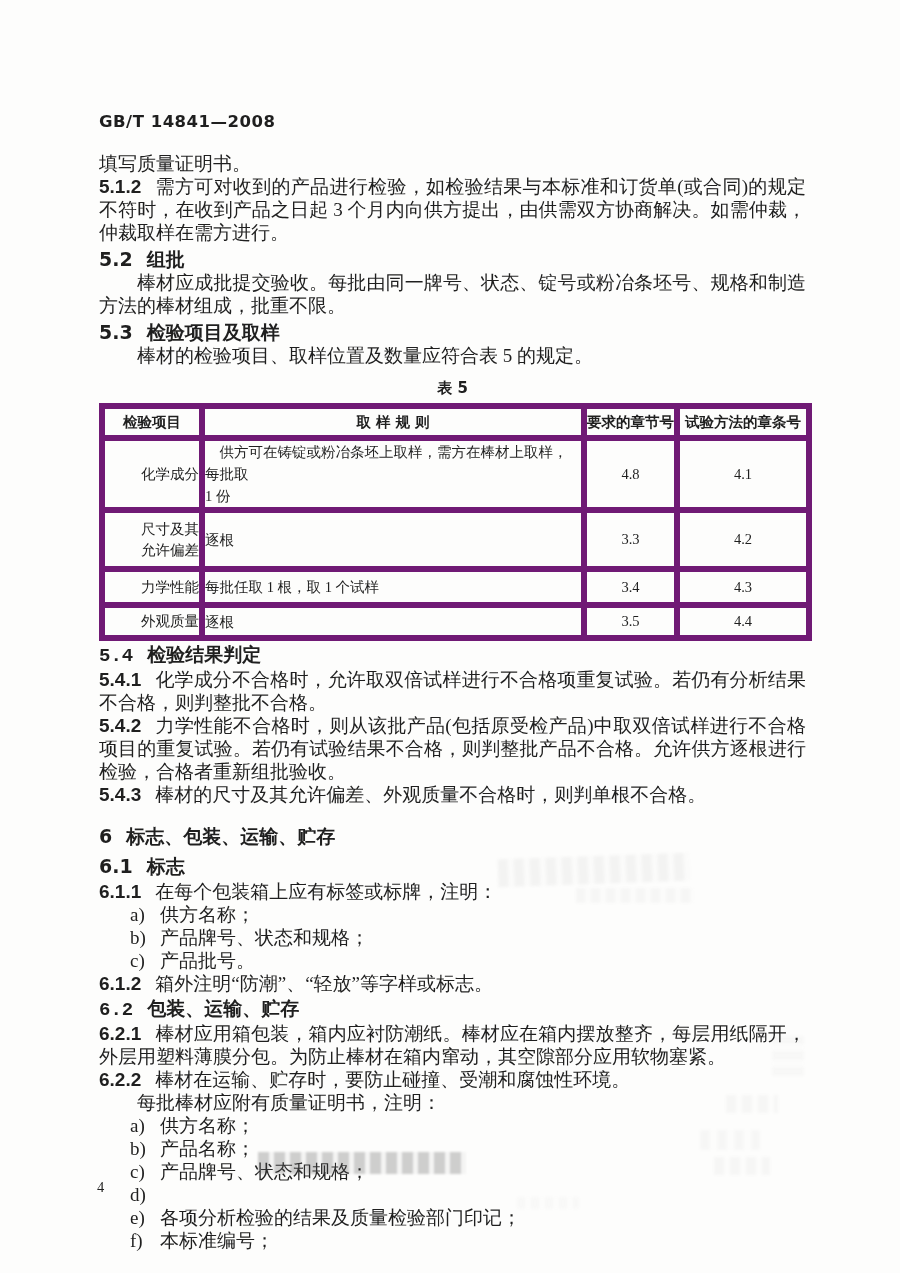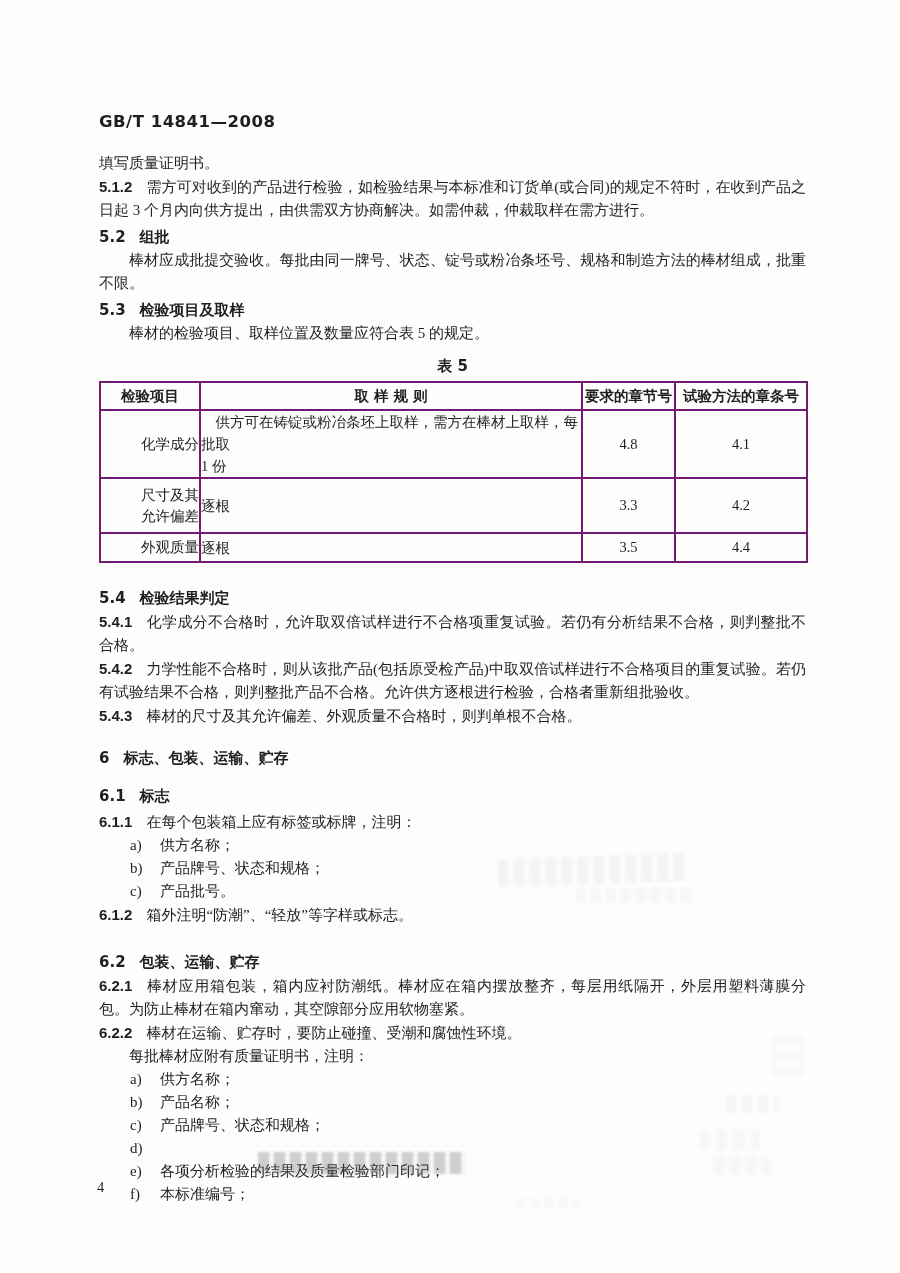--- a/index.html
+++ b/index.html
@@ -24,42 +24,42 @@
   }
   .std-code {
     font-family: "DejaVu Sans", "Liberation Sans", sans-serif;
     font-weight: bold;
     font-size: 16.5px;
     line-height: 23px;
     letter-spacing: 0.5px;
   }
   p, .heading, .list-item {
     margin: 0;
-    font-size: 15px;
+    font-size: 19px;
     line-height: 23px;
     text-align: justify;
     text-justify: inter-ideograph;
   }
   .carryover { margin-top: 19px; }
   .clause .num {
     font-family: Liberation Sans, sans-serif;
     font-weight: bold;
     margin-right: 14px;
     white-space: nowrap;
   }
   .heading {
     font-family: "DejaVu Sans", "Liberation Sans", sans-serif;
     font-weight: bold;
   }
   .heading .num { margin-right: 14px; white-space: nowrap; }
   .indent { text-indent: 2em; }
   .mt4  { margin-top: 4px; }
-  .mt6  { margin-top: 24px; }
+  .mt6  { margin-top: 4px; font-family: Liberation Mono, monospace; }
   .mt2  { margin-top: 2px; }
-  .mt9  { margin-top: 15px; }
+  .mt9  { margin-top: 7px; }
   .mt19 { margin-top: 19px; }
   .list-item {
     display: flex;
     margin-left: 31px;
     text-align: left;
   }
   .list-item .letter {
     width: 30px;
     flex: 0 0 30px;
   }
@@ -73,21 +73,21 @@
     line-height: 23px;
   }
   table.t5 {
     margin-top: 3px;
     border-collapse: collapse;
     width: 707px;
     table-layout: fixed;
     font-size: 14.5px;
   }
   table.t5 th, table.t5 td {
-    border: 2px solid #701a75;
+    border: 6px solid #701a75;
     padding: 0;
     vertical-align: middle;
   }
   table.t5 { border: 2px solid #222222; }
   table.t5 thead th {
     font-family: "DejaVu Sans", "Liberation Sans", sans-serif;
     font-weight: bold;
     font-size: 14.5px;
     height: 26px;
     text-align: center;
@@ -210,20 +210,26 @@
           <td class="c-num">4.8</td>
           <td class="c-num">4.1</td>
         </tr>
         <tr class="r2">
           <td class="c-item">尺寸及其
 允许偏差</td>
           <td class="c-rule">逐根</td>
           <td class="c-num">3.3</td>
           <td class="c-num">4.2</td>
         </tr>
+        <tr class="r3">
+          <td class="c-item">力学性能</td>
+          <td class="c-rule">每批任取 1 根，取 1 个试样</td>
+          <td class="c-num">3.4</td>
+          <td class="c-num">4.3</td>
+        </tr>
         <tr class="r4">
           <td class="c-item">外观质量</td>
           <td class="c-rule">逐根</td>
           <td class="c-num">3.5</td>
           <td class="c-num">4.4</td>
         </tr>
       </tbody>
     </table>
 
     <div class="heading mt6"><span class="num">5.4</span><span>检验结果判定</span></div>

